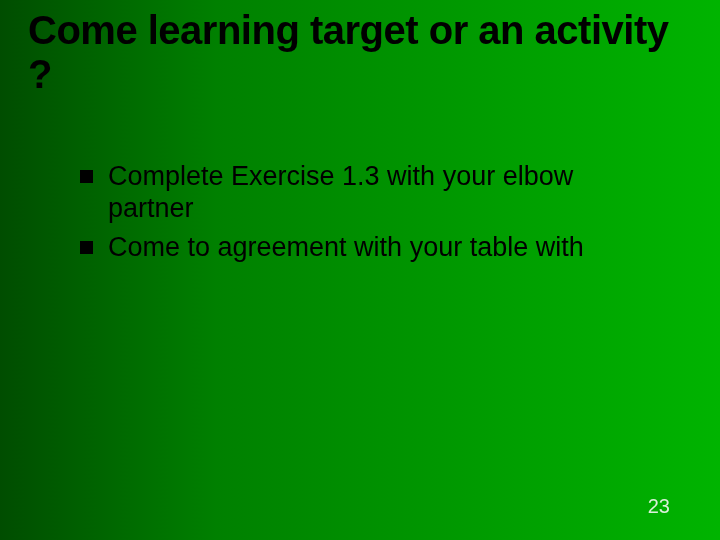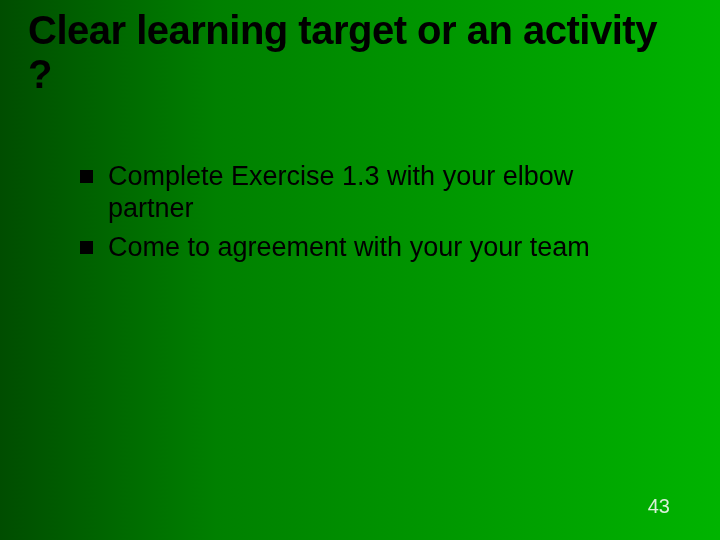--- a/index.html
+++ b/index.html
@@ -57,21 +57,21 @@
     bottom: 22px;
     right: 50px;
     color: #d9f0d9;
     font-size: 20px;
   }
 </style>
 </head>
 <body>
 
 <div class="slide">
-  <div class="title">Clear learning target or an activity ?</div>
+  <div class="title">Come learning target or an activity ?</div>
 
   <div class="content">
     <div class="bullet-item">Complete Exercise 1.3  with your elbow partner</div>
-    <div class="bullet-item">Come to agreement with your your team</div>
+    <div class="bullet-item">Come to agreement with your table with</div>
   </div>
 
-  <div class="page-number">43</div>
+  <div class="page-number">23</div>
 </div>
 
 </body></html>

